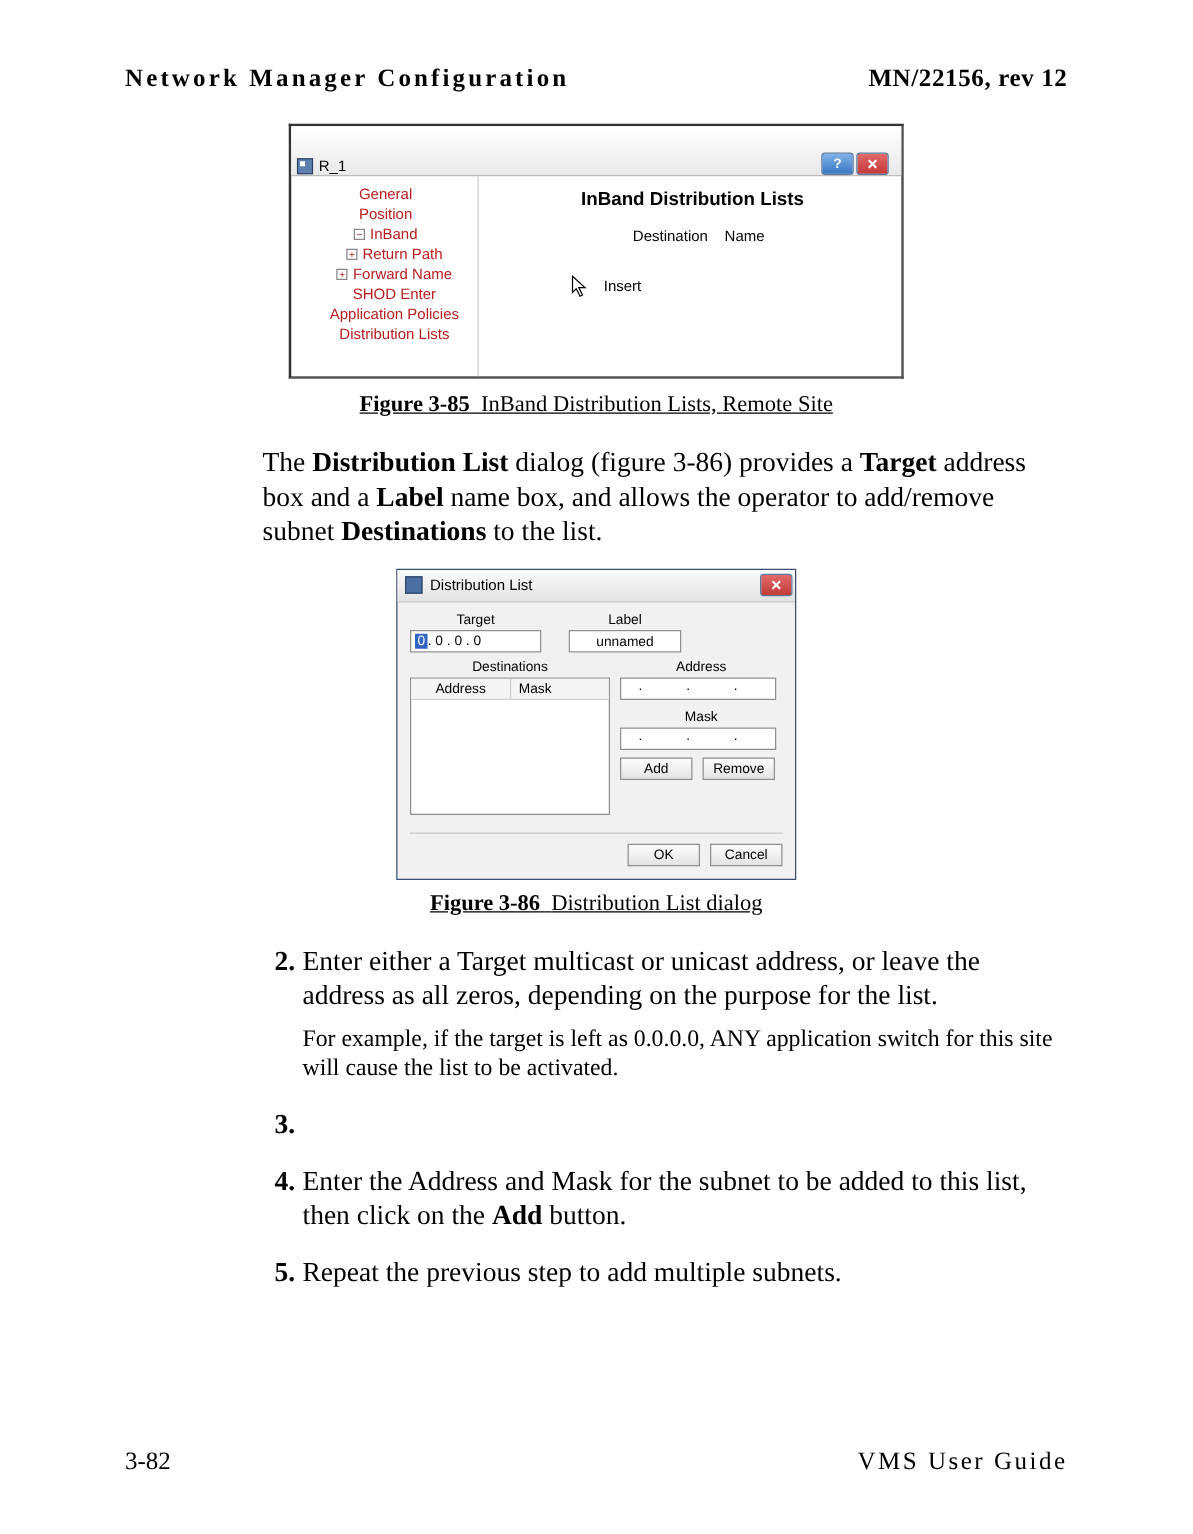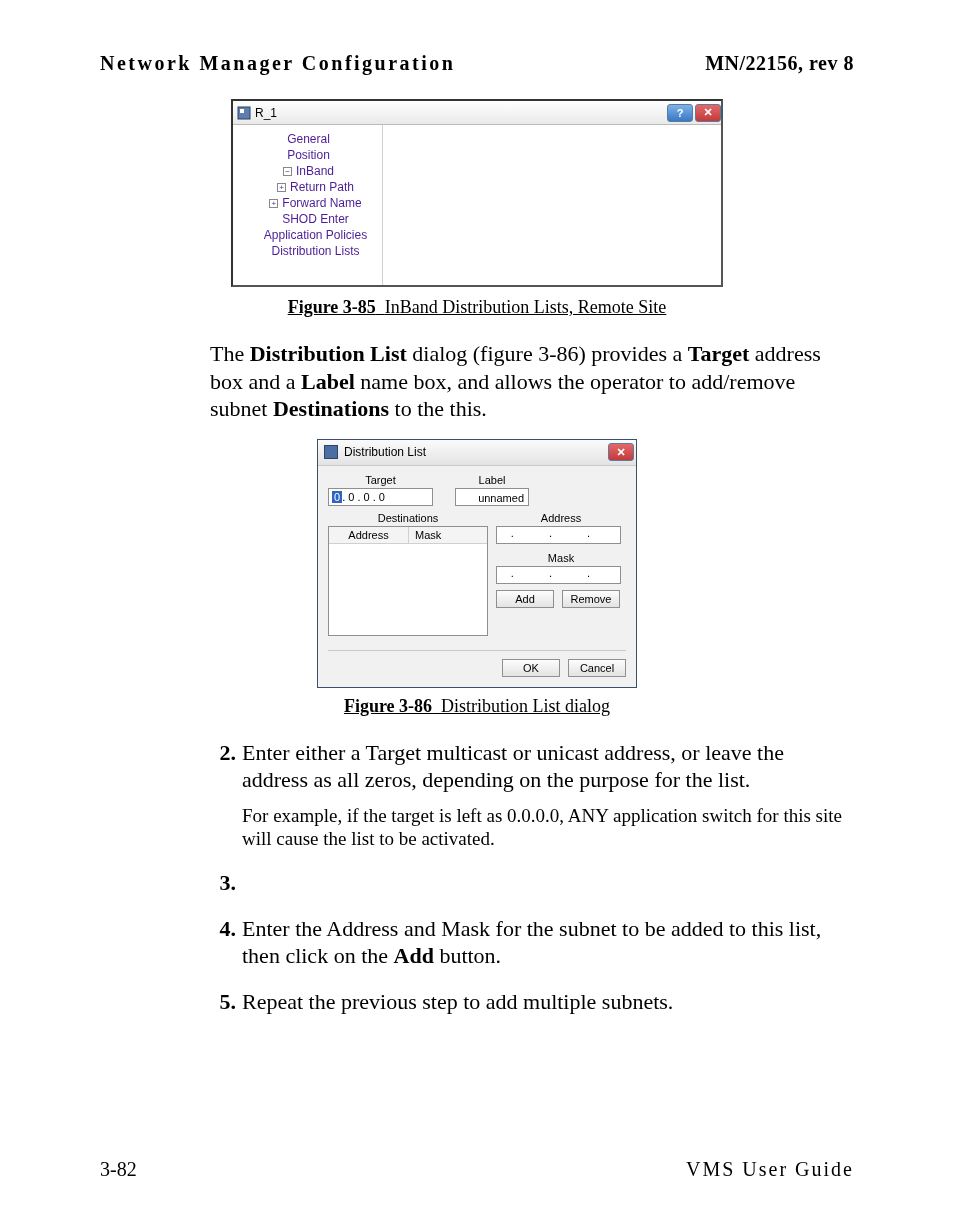--- a/index.html
+++ b/index.html
@@ -30,27 +30,27 @@
     width: 492px;
     margin: 8px auto 10px auto;
     border: 2px solid #333;
     border-right-color: #555;
     border-bottom-color: #555;
     background: #fff;
     font-family: Tahoma, Arial, sans-serif;
     font-size: 12px;
   }
   .titlebar85 {
-    height: 24px;
+    height: 40px;
     background: linear-gradient(#fff,#e9e9e9);
     border-bottom: 1px solid #bbb;
     display: flex;
-    align-items: center;
+    align-items: flex-end;
     justify-content: space-between;
-    padding: 0 0 0 4px;
+    padding: 0 10px 0 4px;
   }
   .titlebar85 .t-left { display: flex; align-items: center; gap: 4px; }
   .tb-icon-sq {
     width: 14px; height: 14px;
     display: inline-block;
   }
   .tb-btns { display: flex; gap: 0; }
   .tb-btn {
     width: 26px; height: 18px;
     border: 1px solid #5a7aa0;
@@ -63,21 +63,21 @@
   }
   .tb-btn.help { background: linear-gradient(#7db3e8,#3a78c4); }
   .tb-btn.close { background: linear-gradient(#e36a6a,#c33a3a); }
 
   .fig85-body { display: flex; }
   .fig85-tree {
     width: 150px;
     border-right: 1px solid #d0d0d0;
     padding: 6px 6px 6px 8px;
     min-height: 160px;
-    color: #4c1d95;
+    color: #b91c1c;
   }
   .fig85-tree .node { white-space: nowrap; line-height: 16px; }
   .fig85-tree .sub { padding-left: 14px; }
   .exp { display:inline-block; width:9px; height:9px; border:1px solid #888; font-size:8px; line-height:8px; text-align:center; margin-right:4px; vertical-align:1px;}
 
   .fig85-right {
     flex: 1;
     padding: 6px 10px 10px 14px;
   }
   .fig85-title {
@@ -141,22 +141,22 @@
   }
   .fig86-body { padding: 8px 10px 10px 10px; }
   .lbl { font-size: 11px; margin-bottom: 2px; }
   .row { display:flex; gap: 22px; align-items:flex-start;}
   .ipbox {
     background:#fff; border:1px solid #8f8f8f; height:18px; width:105px;
     display:flex; align-items:center; padding:0 3px; font-size:11px;
   }
   .ipbox .sel { background:#2f64c1; color:#fff; padding:0 2px; }
   .txtbox {
-    background:#fff; border:1px solid #8f8f8f; height:18px; width:74px;
-    padding:0 4px; font-size:11px; line-height:18px;text-align:right;
+    background:#fff; border:1px solid #8f8f8f; height:18px; width:90px;
+    padding:0 4px; font-size:11px; line-height:18px;
   }
   .dest-box {
     margin-top: 6px;
     display:flex; gap: 8px;
   }
   .dest-left { flex: 1;}
   .dest-left .lbl2 { font-size:11px; margin-bottom:2px;}
   .list-frame {
     border:1px solid #8f8f8f; background:#fff; height:110px;
   }
@@ -204,21 +204,21 @@
     justify-content: space-between;
     font-size: 20px;
   }
   .footer-right { letter-spacing: 2px; }
 </style>
 </head>
 <body>
 
 <div class="header-row">
   <div class="header-left">Network Manager Configuration</div>
-  <div class="header-right">MN/22156, rev 8</div>
+  <div class="header-right">MN/22156, rev 12</div>
 </div>
 
 <div class="fig-wrap">
   <div class="fig85">
     <div class="titlebar85">
       <div class="t-left">
         <span class="tb-icon-sq">
           <svg viewBox="0 0 14 14">
               <rect x="1" y="1" width="12" height="12" fill="#5d7fb0" stroke="#2c4060"></rect>
               <rect x="3" y="3" width="4" height="4" fill="#fff"></rect>
@@ -239,29 +239,42 @@
       <div class="fig85-tree">
         <div class="node">General</div>
         <div class="node">Position</div>
         <div class="node"><span class="exp">−</span><span>InBand</span></div>
         <div class="node sub"><span class="exp">+</span><span>Return Path</span></div>
         <div class="node sub"><span class="exp">+</span><span>Forward Name</span></div>
         <div class="node sub">SHOD Enter</div>
         <div class="node sub">Application Policies</div>
         <div class="node sub">Distribution Lists</div>
       </div>
+      <div class="fig85-right">
+        <div class="fig85-title">InBand Distribution Lists</div>
+        <div class="fig85-cols">
+          <span>Destination</span>
+          <span>Name</span>
+        </div>
+        <div class="insert-row">
+          <svg class="cursor-svg" viewBox="0 0 16 18">
+              <path d="M1 1 L1 14 L4 11 L7 17 L9 16 L6 10 L11 10 Z" fill="#fff" stroke="#000" stroke-width="1"></path>
+            </svg>
+          <span>Insert</span>
+        </div>
+      </div>
     </div>
   </div>
   <div class="fig-caption">
     <span class="bold">Figure 3-85</span>&nbsp;&nbsp;<span>InBand Distribution Lists, Remote Site</span>
   </div>
 </div>
 
 <p class="body-para">
-  <span>The </span><span class="bold">Distribution List</span><span> dialog (figure 3-86) provides a </span><span class="bold">Target</span><span> address box and a </span><span class="bold">Label</span><span> name box, and allows the operator to add/remove subnet </span><span class="bold">Destinations</span><span> to the this.</span>
+  <span>The </span><span class="bold">Distribution List</span><span> dialog (figure 3-86) provides a </span><span class="bold">Target</span><span> address box and a </span><span class="bold">Label</span><span> name box, and allows the operator to add/remove subnet </span><span class="bold">Destinations</span><span> to the list.</span>
 </p>
 
 <div class="fig-wrap">
   <div class="fig86">
     <div class="titlebar86">
       <div class="t-left">
         <span class="sq-icon"></span>
         <span>Distribution List</span>
       </div>
       <div class="tb-btn close">

